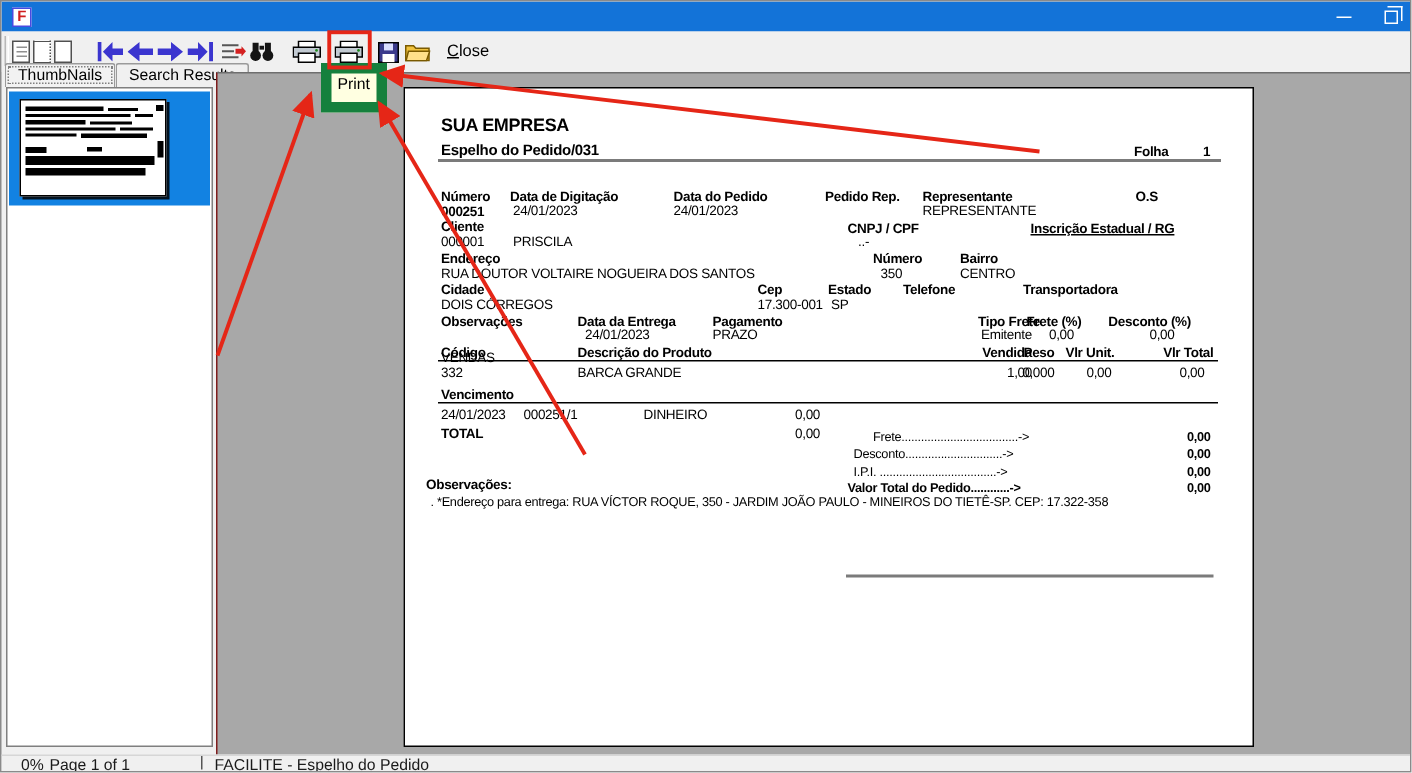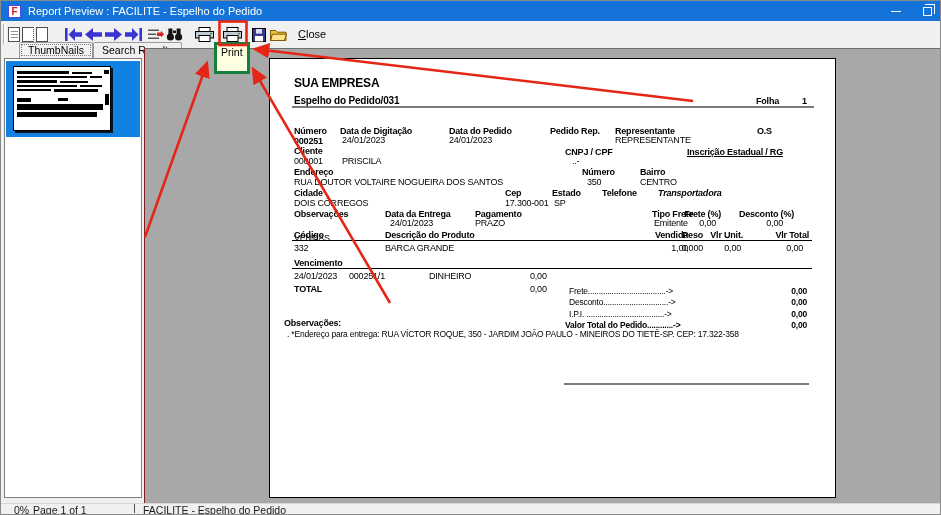--- a/index.html
+++ b/index.html
@@ -27,21 +27,21 @@
   .navsvg{display:block;}
   .close-btn{position:absolute;left:291px;top:4px;height:18px;padding:0 6px;background:transparent;border:none;
              font:11px "Liberation Sans",sans-serif;color:#000;}
   .close-lab{display:block;}
   .close-lab::first-letter{text-decoration:underline;}
 
   
   .tabs{position:absolute;left:2px;top:41px;display:flex;}
   .tab{height:16px;padding:1px 8px 0 8px;font-size:10.5px;color:#000;background:#f0f0f0;
        border:1px solid #9a9a9a;border-bottom:none;border-radius:2px 2px 0 0;position:relative;}
-  .tab.active{background:#f2f2f2;outline:1px dotted #808080;outline-offset:-3px;z-index:2;margin-left:16px;}
+  .tab.active{background:#f2f2f2;outline:1px dotted #808080;outline-offset:-3px;z-index:2;}
 
   
   .listbox{position:absolute;left:3px;top:57px;width:138px;height:440px;background:#fff;
            border:1px solid #7f7f7f;}
   .thumb-sel{position:absolute;left:1px;top:2px;width:134px;height:76px;background:#1282e2;}
   .thumb-page{position:absolute;left:7px;top:5px;width:98px;height:65px;background:#fff;border:1px solid #000;
               box-shadow:2px 2px 0 rgba(0,0,0,0.85);overflow:hidden;}
   .tb{position:absolute;background:#000;}
 
   
@@ -55,40 +55,39 @@
   .v{font:9px "Liberation Sans",sans-serif;}
   .vb{font:bold 9px "Liberation Sans",sans-serif;}
   .s8{font-size:8.5px;}
   .company{font:bold 12px "Liberation Sans",sans-serif;}
   .rtitle{font:bold 10px "Liberation Sans",sans-serif;}
   .r{text-align:right;}
   .hr{position:absolute;height:1px;background:#000;}
   .hr.gray{height:2px;background:#7b7b7b;}
 
   
-  .tooltip{position:absolute;left:213px;top:41px;background:#ffffe1;border:3px solid #15803d;
-           font:10.5px "Liberation Sans",sans-serif;padding:1px 4px 13px 4px;z-index:5;color:#000;}
+  .tooltip{position:absolute;left:213px;top:41px;background:#ffffe1;border:7px solid #15803d;
+           font:10.5px "Liberation Sans",sans-serif;padding:1px 4px 6px 4px;z-index:5;color:#000;}
 
   
   .anno{position:absolute;left:0;top:0;z-index:6;pointer-events:none;}
 
   
   .statusbar{position:absolute;left:0;top:502px;width:941px;height:13px;background:#f0f0f0;
              border-top:1px solid #d6d6d6;font-size:10.5px;color:#1a1a1a;}
   .statusbar span{position:absolute;top:0px;white-space:nowrap;}
   .sb-div{position:absolute;left:133px;top:0;width:1px;height:9px;background:#555;}
 </style>
 </head>
 <body>
 
 <div id="window">
 
   <div class="titlebar">
     <div class="appicon">F</div>
-    <div class="title-text">Report Preview : FACILITE - Espelho do Pedido</div>
     <div class="caption-btns">
       <span>
           <span class="min-glyph"></span>
         </span>
       <span>
           <span class="restore-glyph"></span>
         </span>
     </div>
   </div>
 
@@ -239,21 +238,21 @@
       <span class="l" style="left:312px;top:108px;">Número</span>
       <span class="l" style="left:370px;top:108px;">Bairro</span>
       <span class="v" style="left:24px;top:118px;">RUA DOUTOR VOLTAIRE NOGUEIRA DOS SANTOS</span>
       <span class="v" style="left:317px;top:118px;">350</span>
       <span class="v" style="left:370px;top:118px;">CENTRO</span>
 
       <span class="l" style="left:24px;top:129px;">Cidade</span>
       <span class="l" style="left:235px;top:129px;">Cep</span>
       <span class="l" style="left:282px;top:129px;">Estado</span>
       <span class="l" style="left:332px;top:129px;">Telefone</span>
-      <span class="l" style="left:388px;top:129px;font-style:italic;">Transportadora</span>
+      <span class="l" style="left:412px;top:129px;">Transportadora</span>
       <span class="v" style="left:24px;top:139px;">DOIS CÓRREGOS</span>
       <span class="v" style="left:235px;top:139px;">17.300-001</span>
       <span class="v" style="left:284px;top:139px;">SP</span>
 
       <span class="l" style="left:24px;top:150px;">Observações</span>
       <span class="l" style="left:115px;top:150px;">Data da Entrega</span>
       <span class="l" style="left:205px;top:150px;">Pagamento</span>
       <span class="l" style="left:382px;top:150px;">Tipo Frete</span>
       <span class="l r" style="right:114px;top:150px;">Frete (%)</span>
       <span class="l r" style="right:41px;top:150px;text-align:center;">Desconto (%)</span>
@@ -280,21 +279,21 @@
 
       <span class="l" style="left:24px;top:199px;">Vencimento</span>
       <div class="hr" style="left:22px;top:209px;width:520px;"></div>
       <span class="v" style="left:24px;top:212px;">24/01/2023</span>
       <span class="v" style="left:79px;top:212px;">000251/1</span>
       <span class="v" style="left:159px;top:212px;">DINHEIRO</span>
       <span class="v" style="left:260px;top:212px;">0,00</span>
       <span class="vb" style="left:24px;top:225px;">TOTAL</span>
       <span class="v" style="left:260px;top:225px;">0,00</span>
 
-      <span class="v s8" style="left:299px;top:227px;">Frete....................................-&gt;</span>
+      <span class="v s8" style="left:312px;top:227px;">Frete....................................-&gt;</span>
       <span class="vb r s8" style="right:28px;top:227px;">0,00</span>
       <span class="v s8" style="left:299px;top:238px;">Desconto..............................-&gt;</span>
       <span class="vb r s8" style="right:28px;top:238px;">0,00</span>
       <span class="v s8" style="left:299px;top:250px;">I.P.I. ....................................-&gt;</span>
       <span class="vb r s8" style="right:28px;top:250px;">0,00</span>
       <span class="vb s8" style="left:295px;top:261px;">Valor Total do Pedido............-&gt;</span>
       <span class="vb r s8" style="right:28px;top:261px;">0,00</span>
 
       <span class="vb" style="left:14px;top:259px;">Observações:</span>
       <span class="v s8" style="left:17px;top:270px;">. *Endereço para entrega: RUA VÍCTOR ROQUE, 350 - JARDIM JOÃO PAULO - MINEIROS DO TIETÊ-SP.  CEP: 17.322-358</span>

